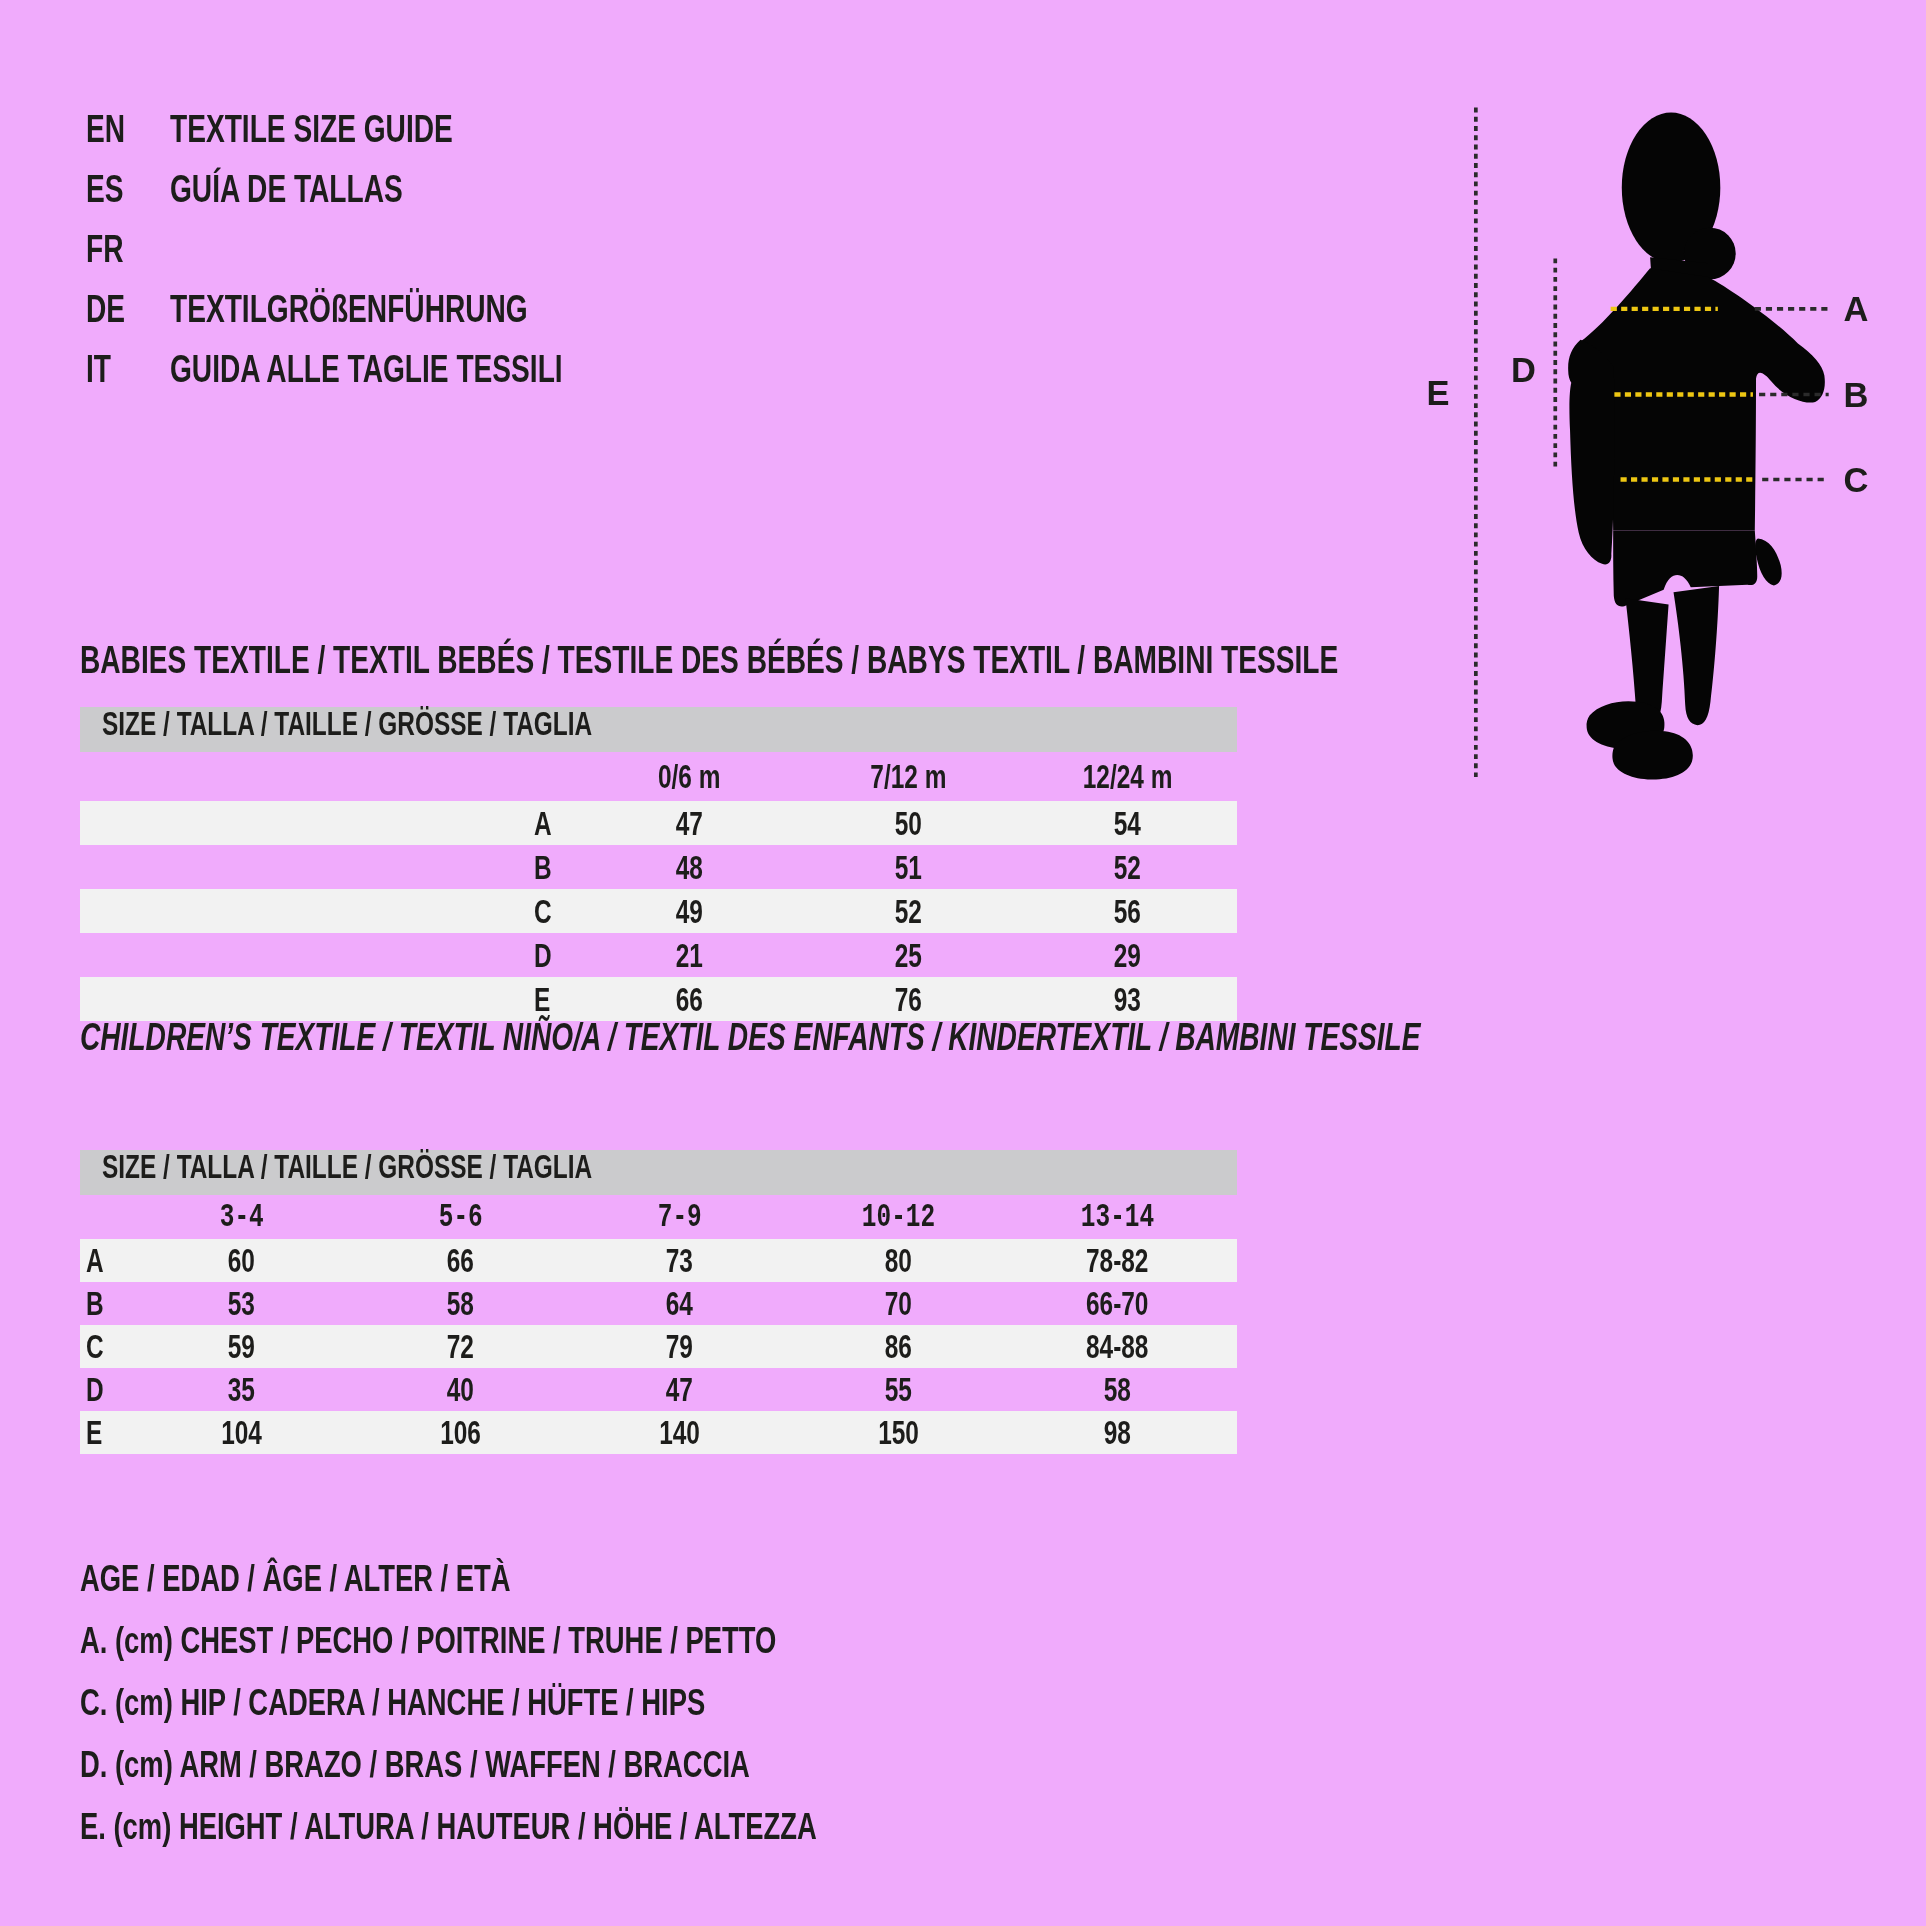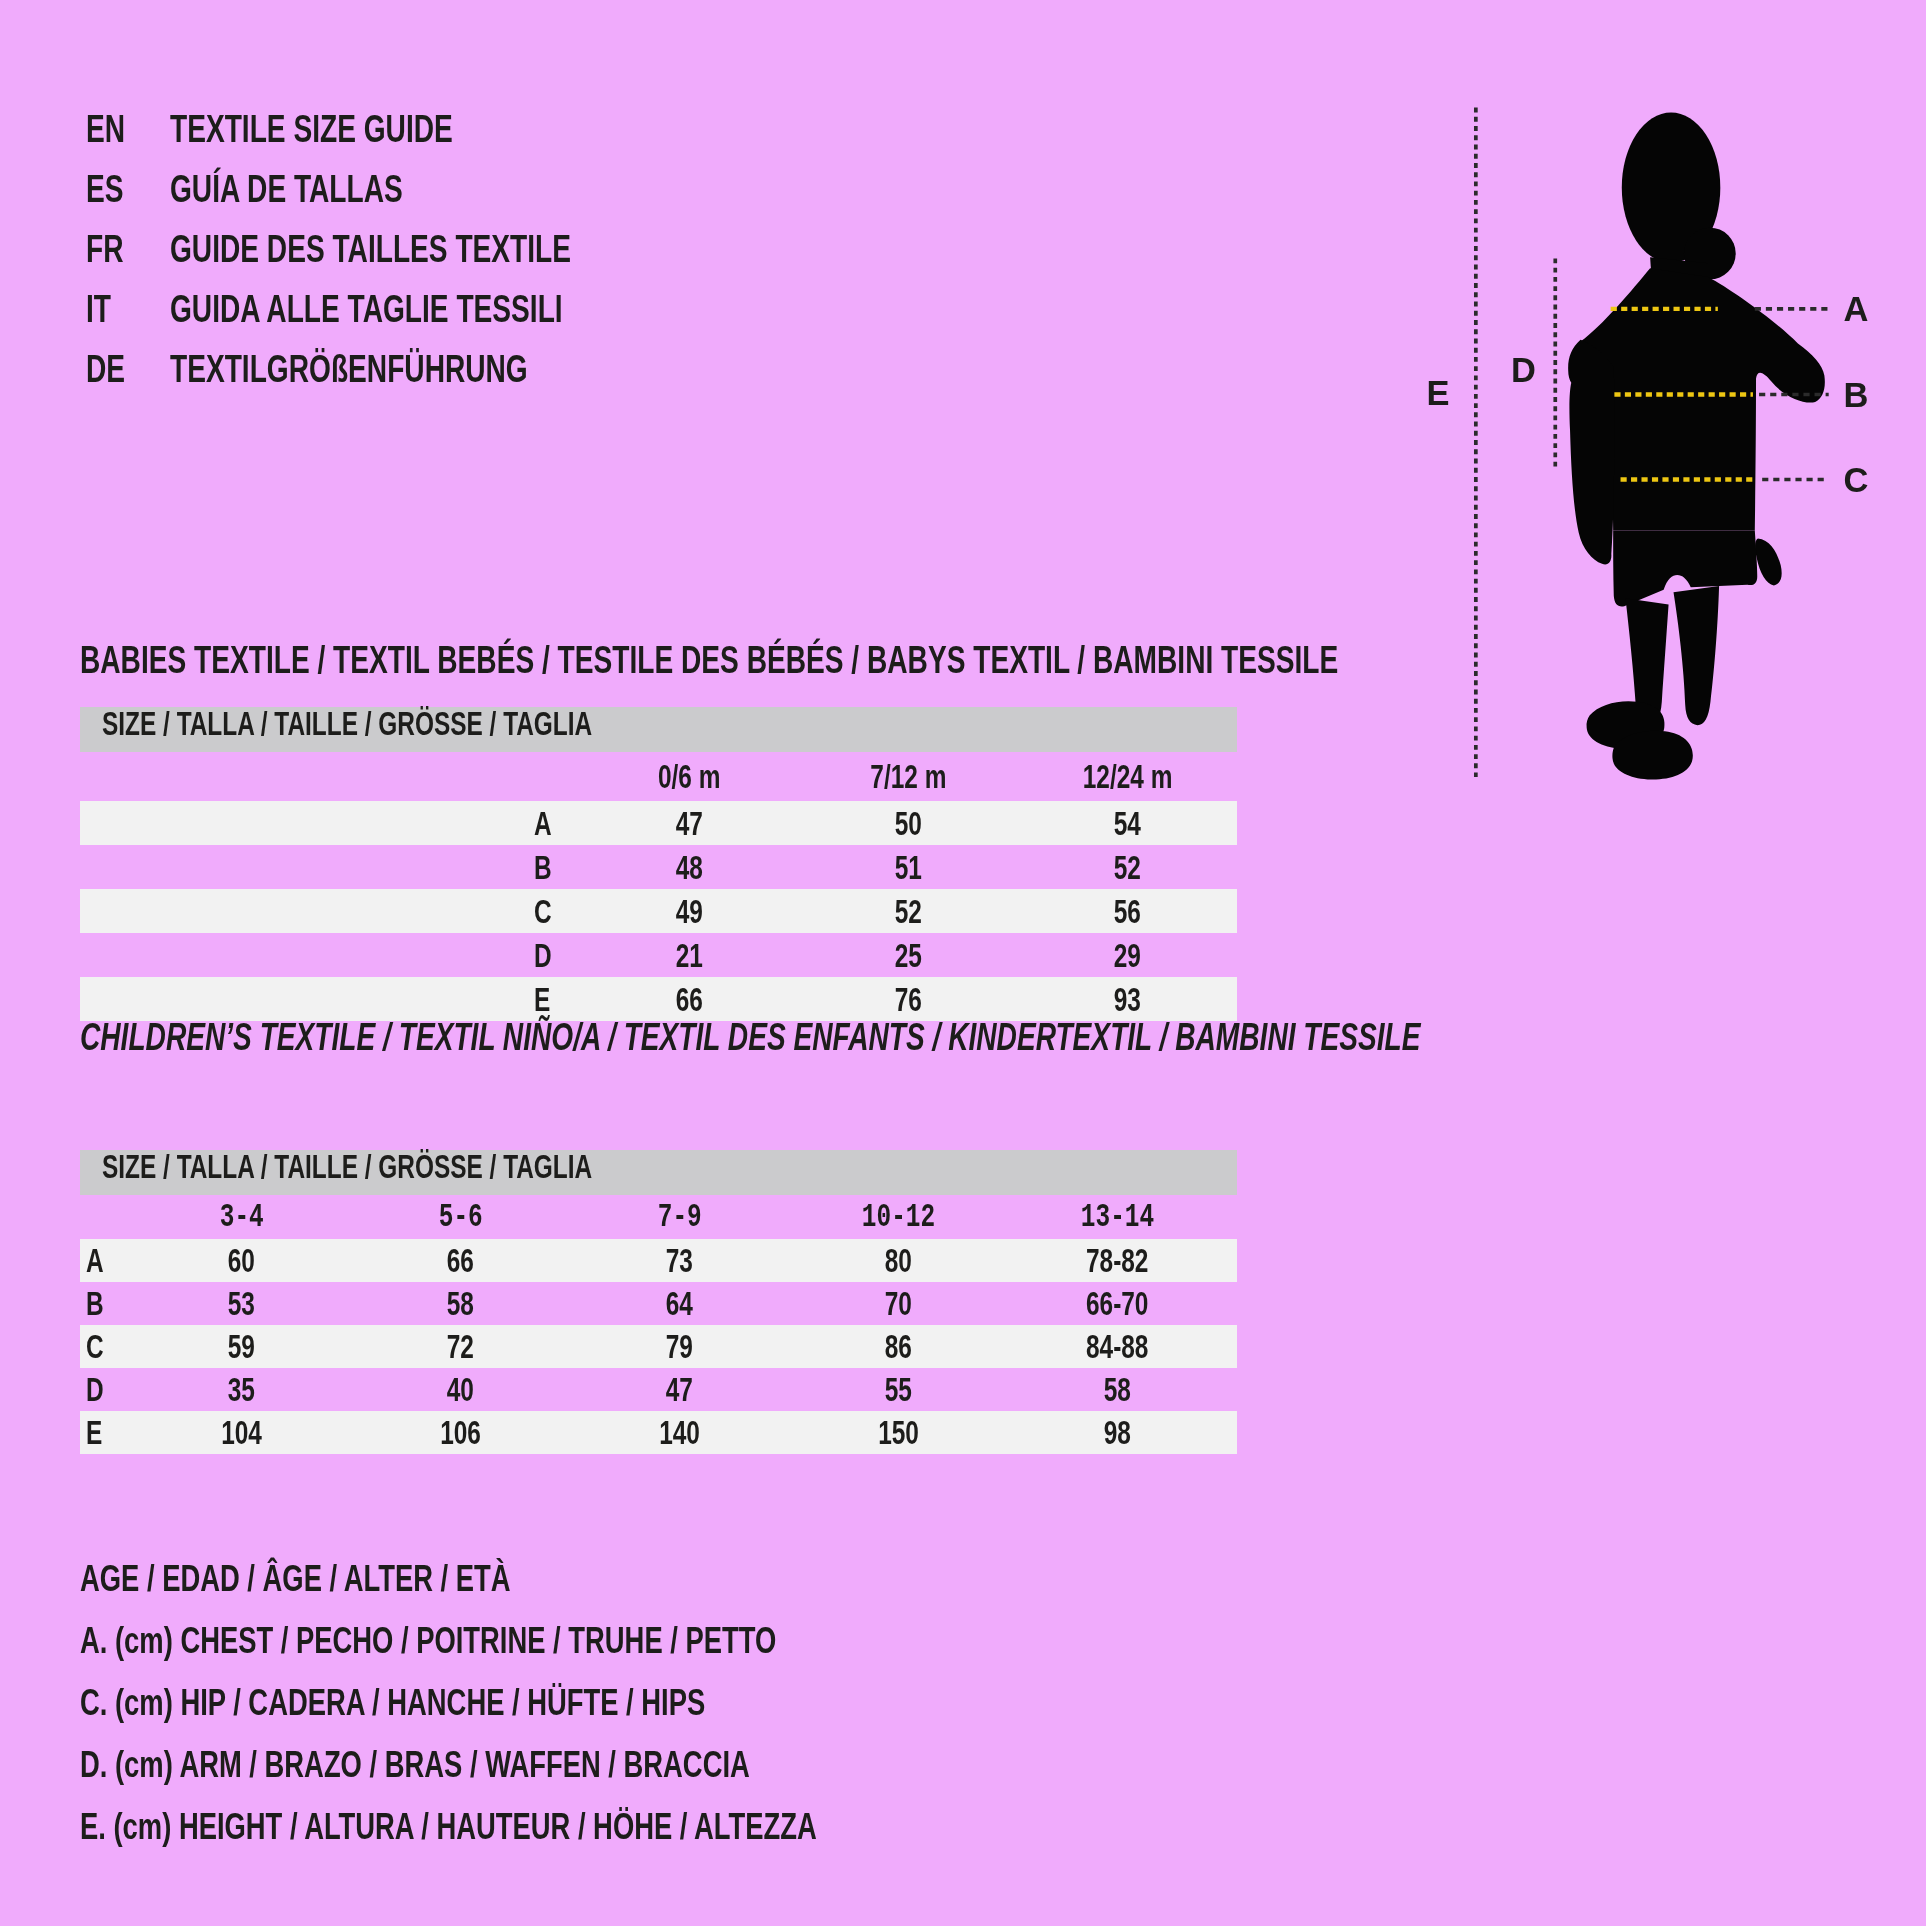--- a/index.html
+++ b/index.html
@@ -53,29 +53,28 @@
     <div class="lrow">
       <span class="lcode"><span class="cond">EN</span></span>
       <span><span class="cond">TEXTILE SIZE GUIDE</span></span>
     </div>
     <div class="lrow">
       <span class="lcode"><span class="cond">ES</span></span>
       <span><span class="cond">GUÍA DE TALLAS</span></span>
     </div>
     <div class="lrow">
       <span class="lcode"><span class="cond">FR</span></span>
-      <span><span class="cond">GUIDE DES TAILLES TEXTILE</span></span>
+    </div>
+    <div class="lrow">
+      <span class="lcode"><span class="cond">DE</span></span>
+      <span><span class="cond">TEXTILGRÖßENFÜHRUNG</span></span>
     </div>
     <div class="lrow">
       <span class="lcode"><span class="cond">IT</span></span>
       <span><span class="cond">GUIDA ALLE TAGLIE TESSILI</span></span>
-    </div>
-    <div class="lrow">
-      <span class="lcode"><span class="cond">DE</span></span>
-      <span><span class="cond">TEXTILGRÖßENFÜHRUNG</span></span>
     </div>
   </div>
 
   <div class="figwrap">
     <svg viewBox="0 0 846 1140" width="521" height="702">
       <line class="vdot" x1="115" y1="35" x2="115" y2="1122"></line>
       <line class="vdot" x1="244" y1="280" x2="244" y2="618"></line>
 
       <g fill="#050505">
         <ellipse cx="432" cy="165" rx="80" ry="122"></ellipse>

